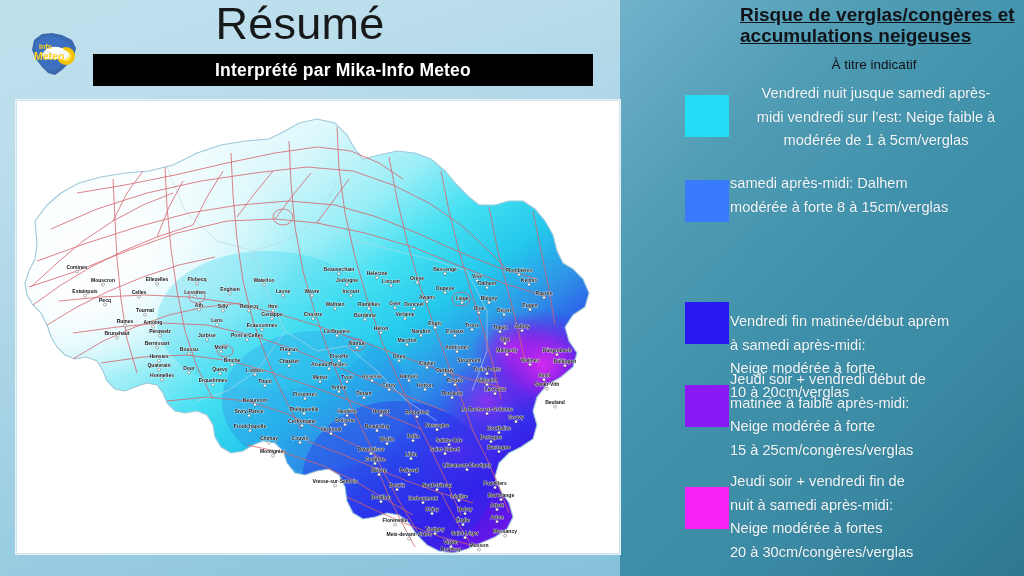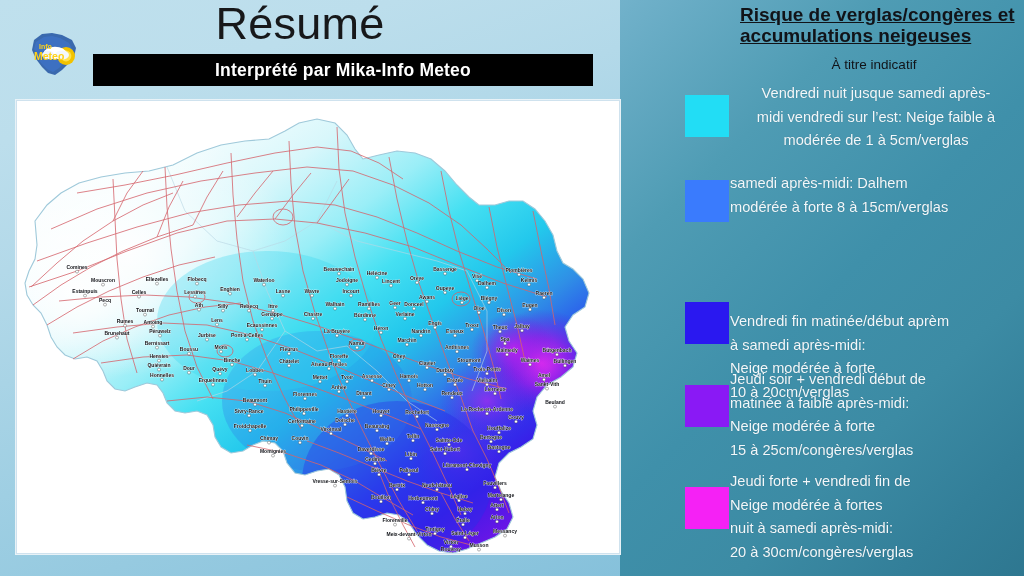--- a/index.html
+++ b/index.html
@@ -927,22 +927,22 @@
           <div class="legend-text" style="top: 368px;">
             <div>Jeudi soir + vendredi début de</div>
             <div>matinée à faible après-midi:</div>
             <div>Neige modérée à forte</div>
             <div> 15 à 25cm/congères/verglas</div>
           </div>
         </div>
         <div class="legend-row">
           <div class="swatch" style="background: rgb(245, 33, 245); left: 65px; top: 487px;"></div>
           <div class="legend-text" style="top: 470px;">
-            <div>Jeudi forte + vendredi fin de</div>
+            <div>Jeudi soir + vendredi fin de</div>
+            <div>nuit à samedi après-midi:</div>
             <div>Neige modérée à fortes</div>
-            <div>nuit à samedi après-midi:</div>
             <div>20 à 30cm/congères/verglas</div>
           </div>
         </div>
       </div>
   </div>
 
 </div>
 
 </body></html>

